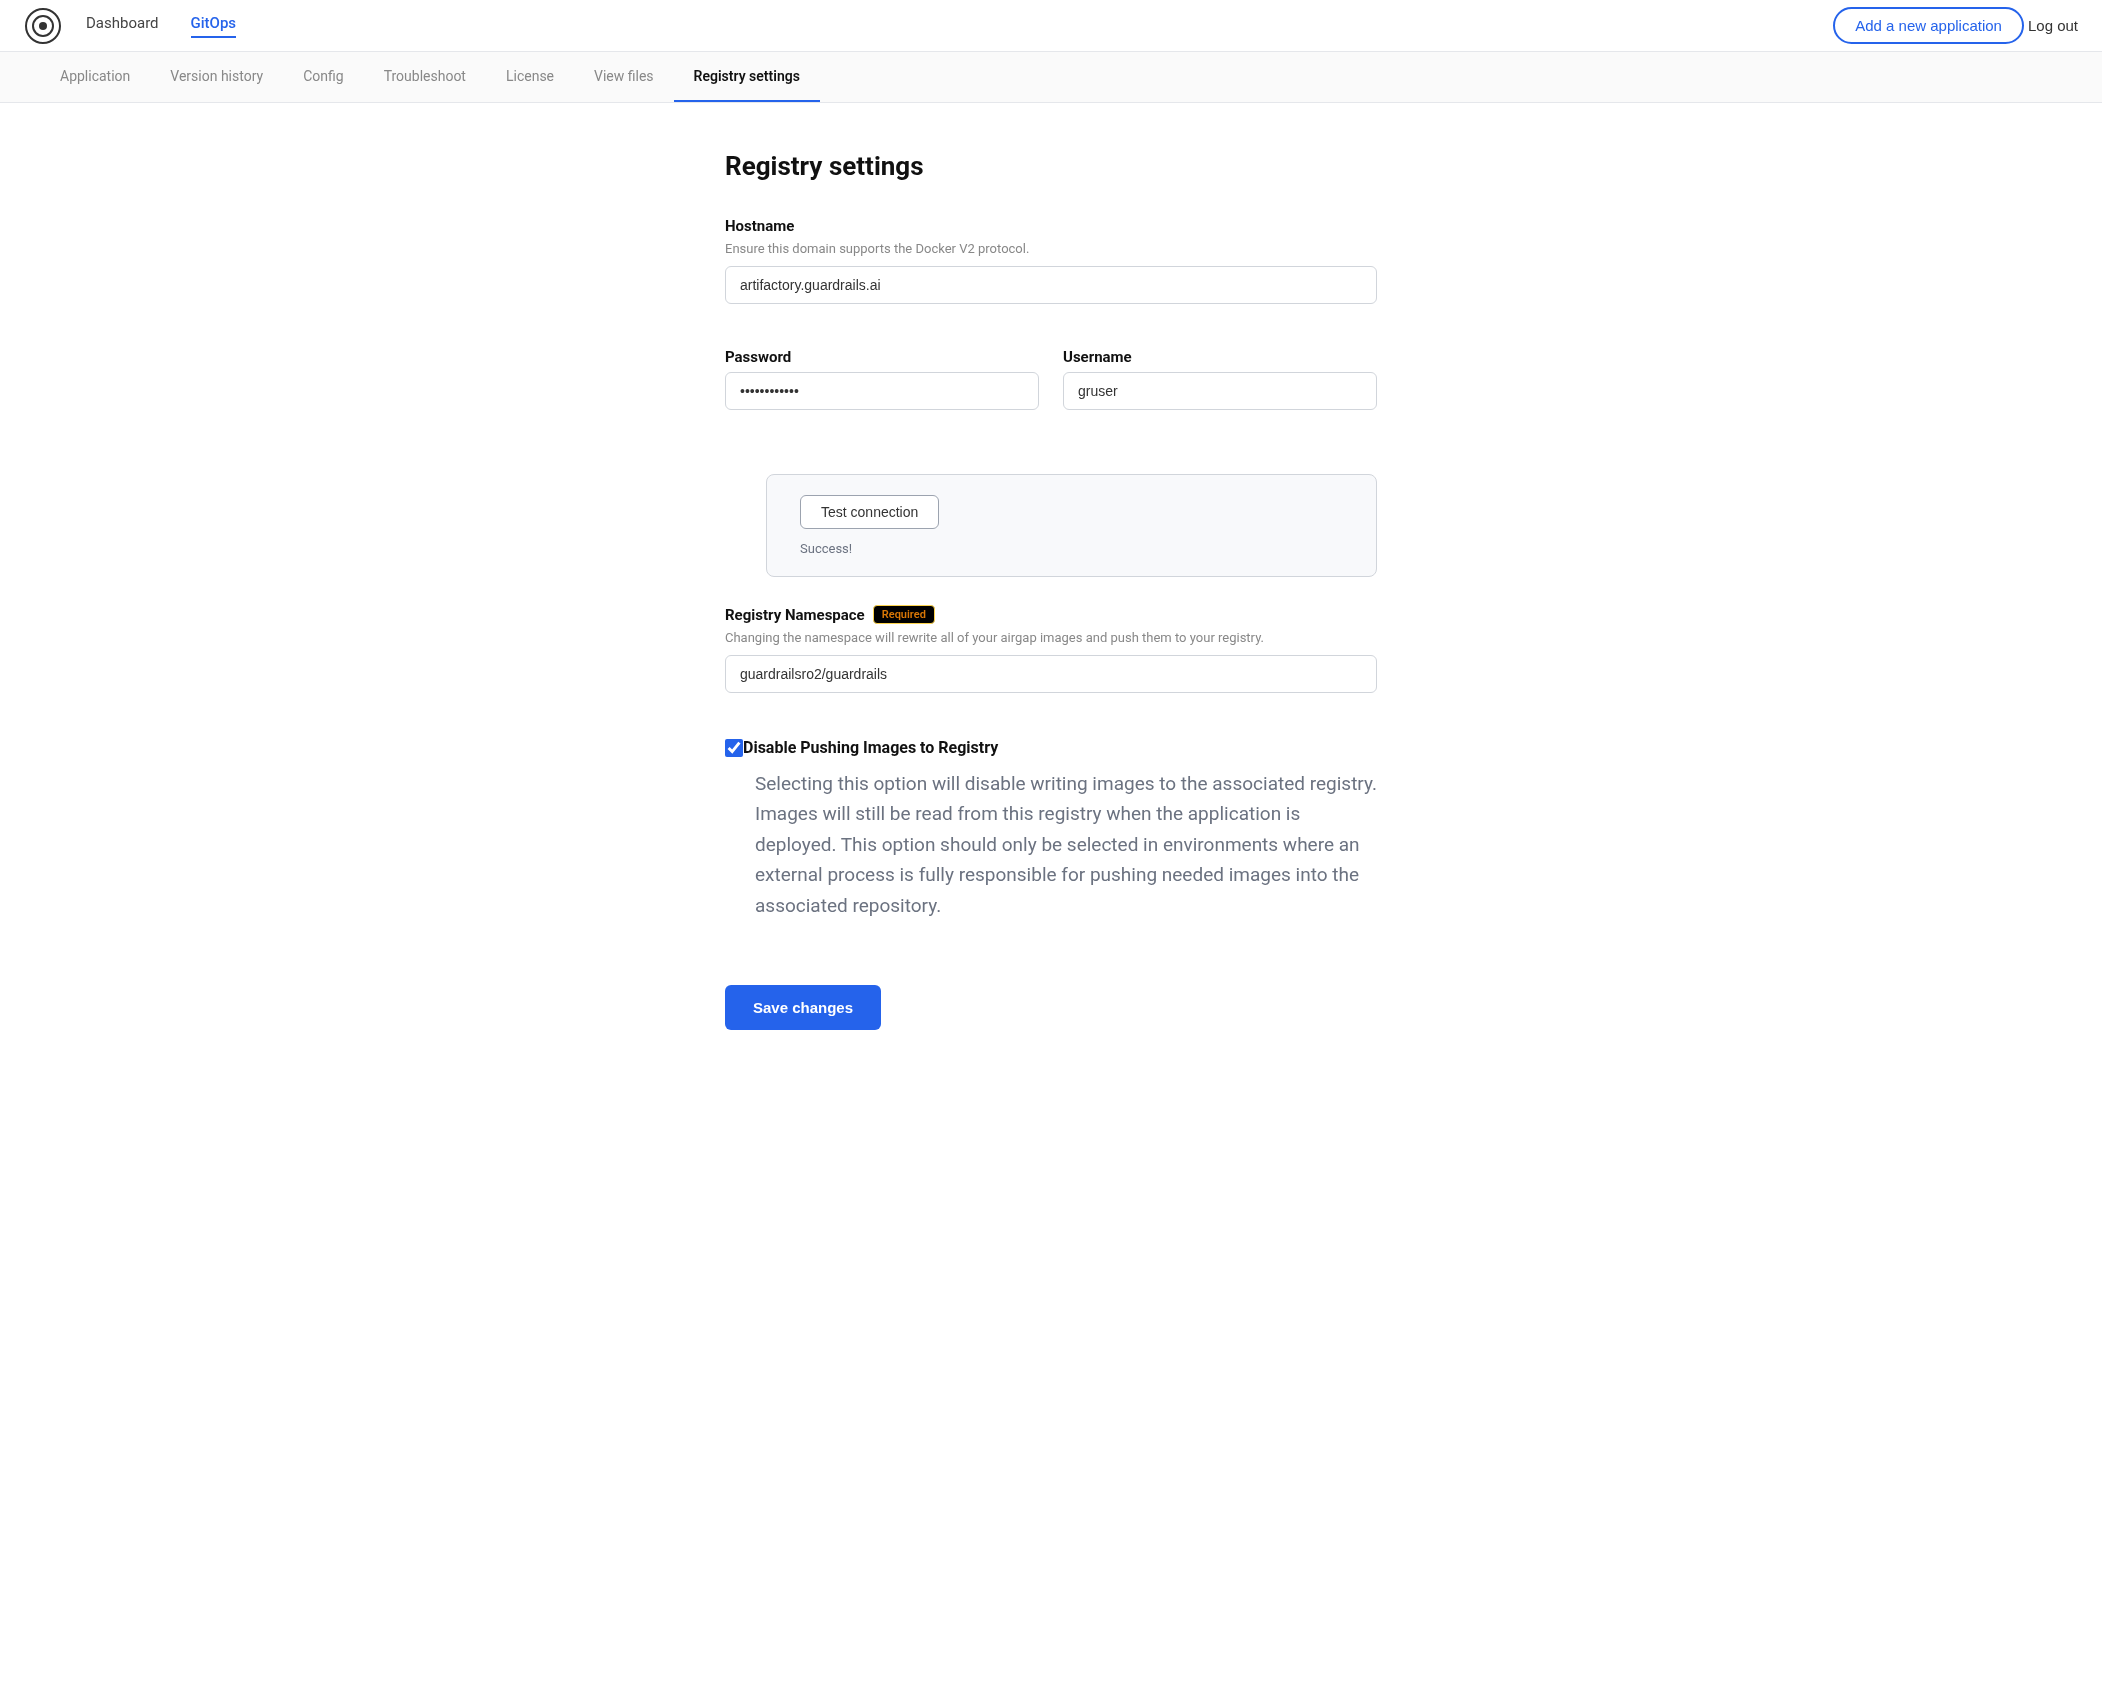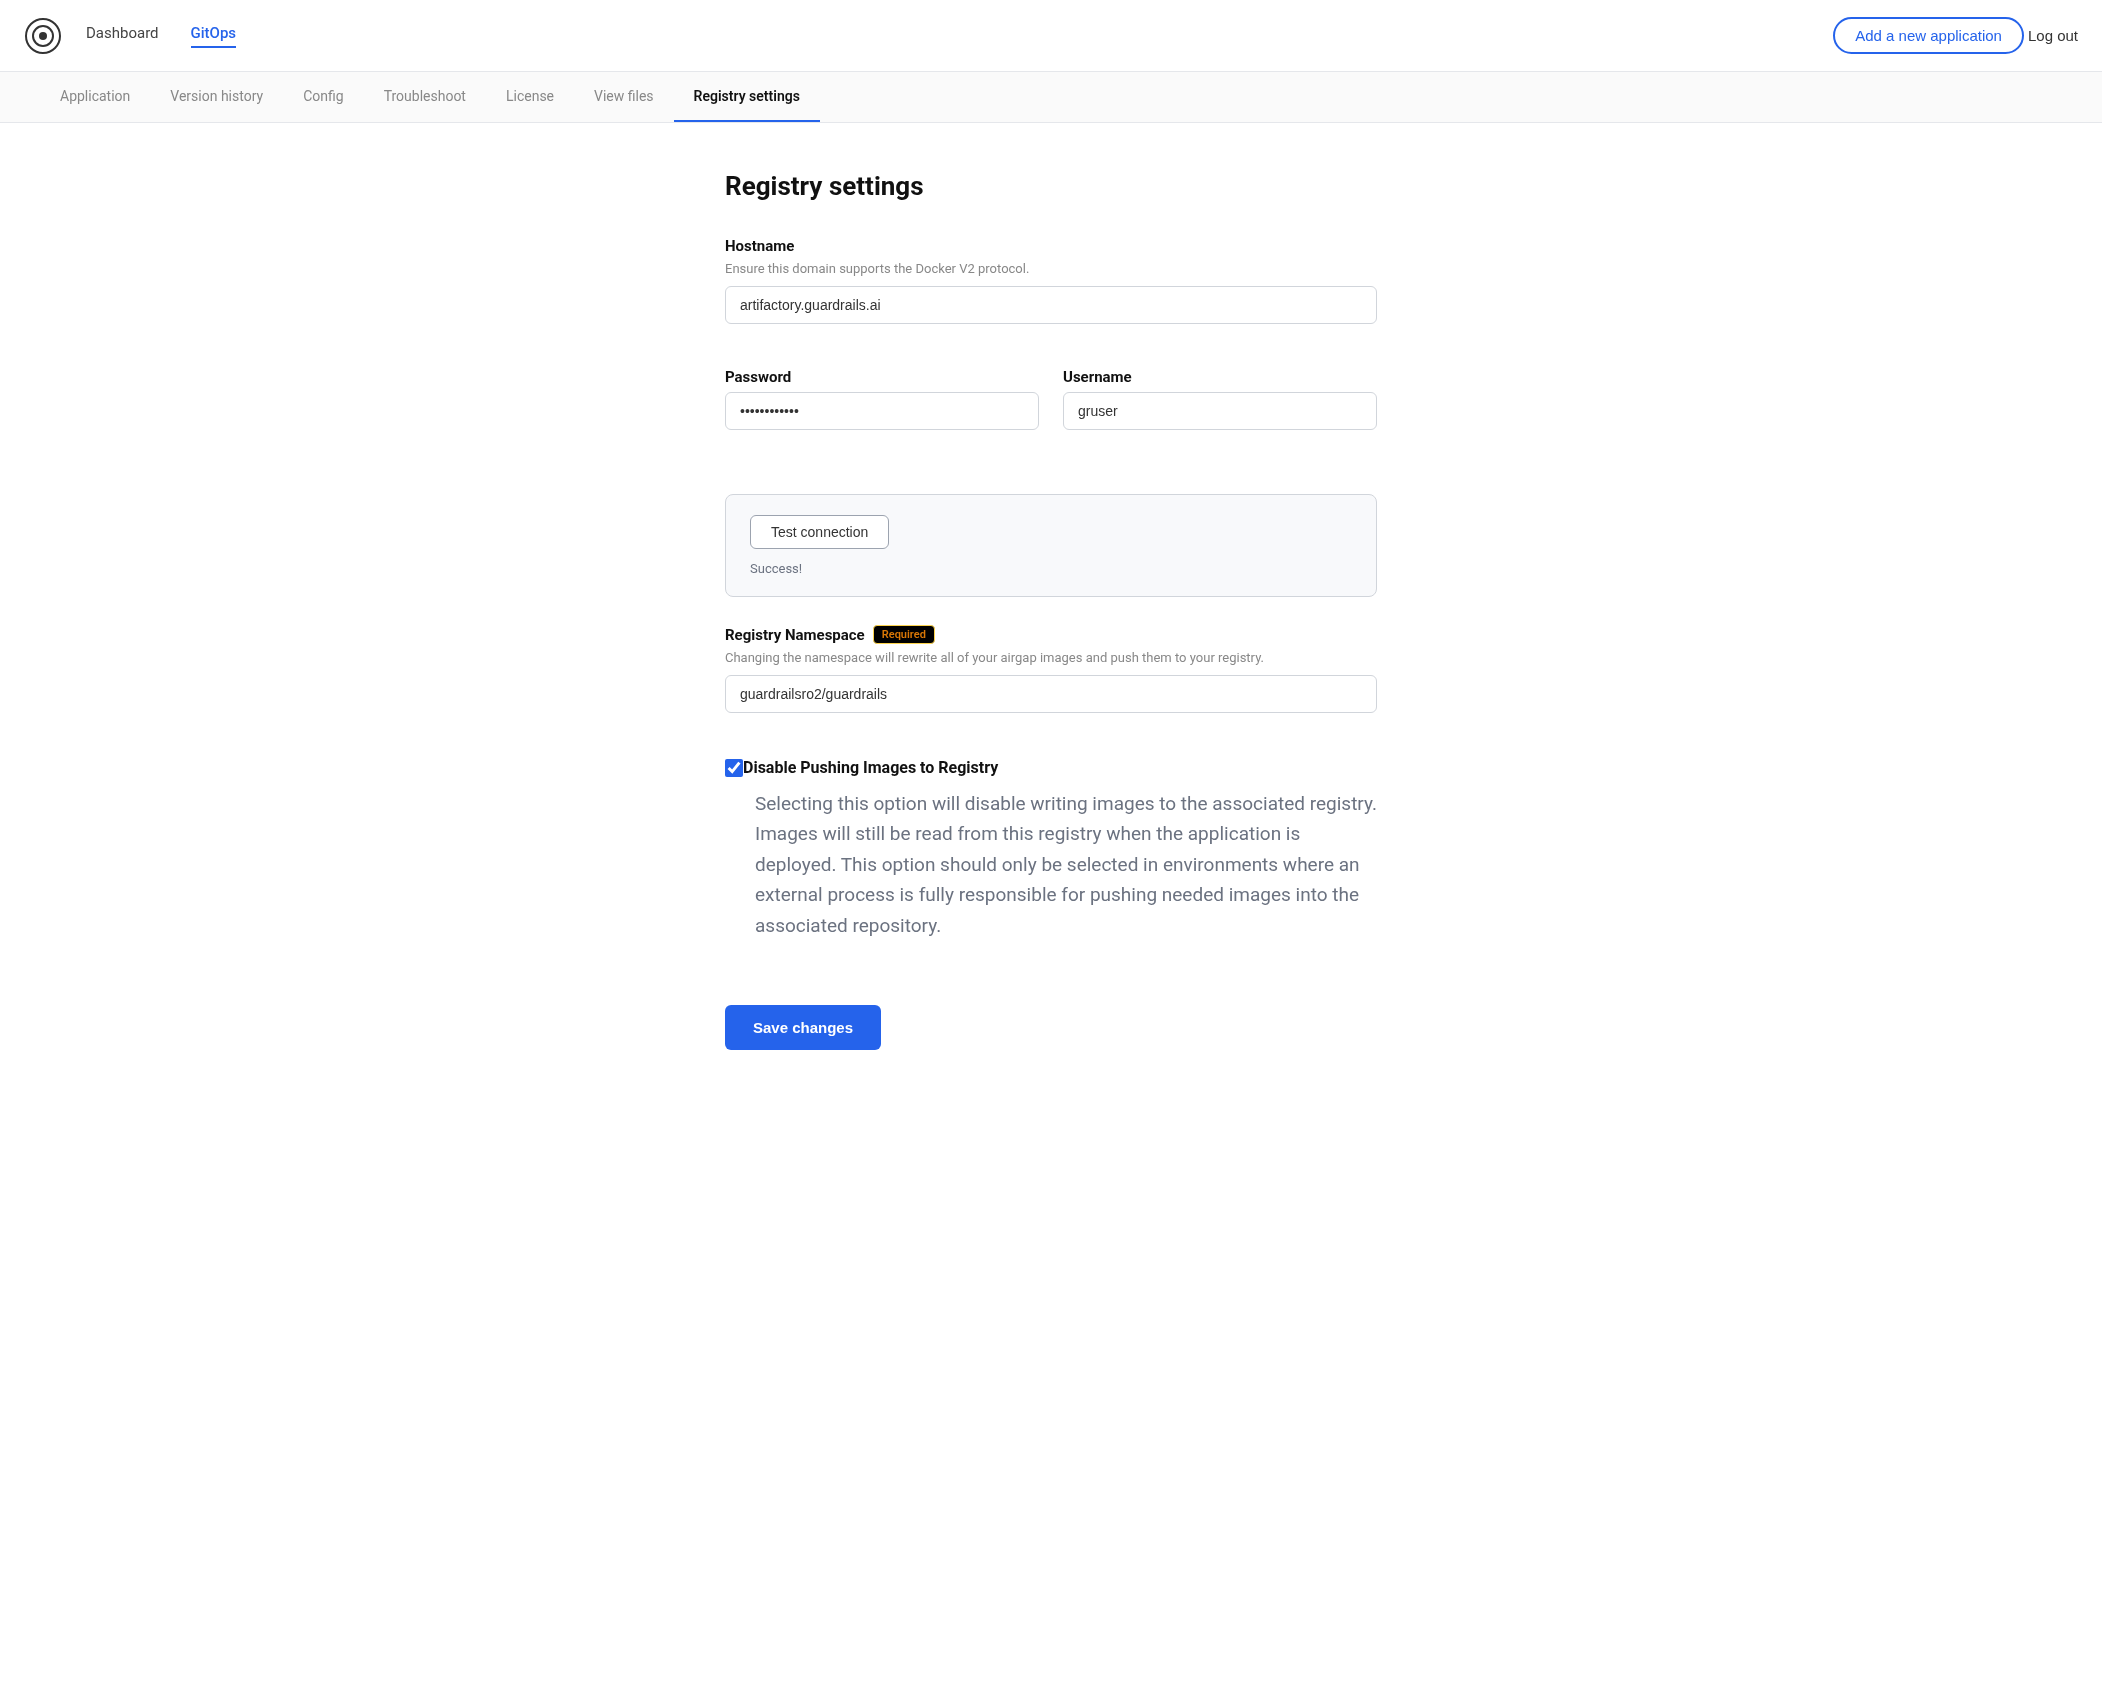--- a/index.html
+++ b/index.html
@@ -3,21 +3,21 @@
   <meta charset="utf-8">
   <style>
     * { box-sizing: border-box; margin: 0; padding: 0; }
     body { font-family: -apple-system, BlinkMacSystemFont, 'Segoe UI', Roboto, sans-serif; background: #fff; color: #333; }
 
     
     .top-nav {
       display: flex;
       align-items: center;
       padding: 0 24px;
-      height: 72px;
+      height: 52px;
       border-bottom: 1px solid #e5e7eb;
       background: #fff;
     }
     .logo {
       width: 38px;
       height: 38px;
       margin-right: 24px;
       flex-shrink: 0;
     }
     .nav-links {
@@ -137,23 +137,24 @@
       display: grid;
       grid-template-columns: 1fr 1fr;
       gap: 24px;
       margin-bottom: 20px;
     }
 
     
     .test-connection-box {
       border: 1px solid #d1d5db;
       border-radius: 8px;
-      padding: 20px 24px;
+      padding: 20px 33px;
       background: #f8f9fb;
       margin-bottom: 28px;
+      margin-left: 41px;
     }
     .test-connection-btn {
       border: 1px solid #9ca3af;
       background: #fff;
       color: #333;
       font-size: 14px;
       padding: 8px 20px;
       border-radius: 6px;
       cursor: pointer;
       margin-bottom: 12px;

